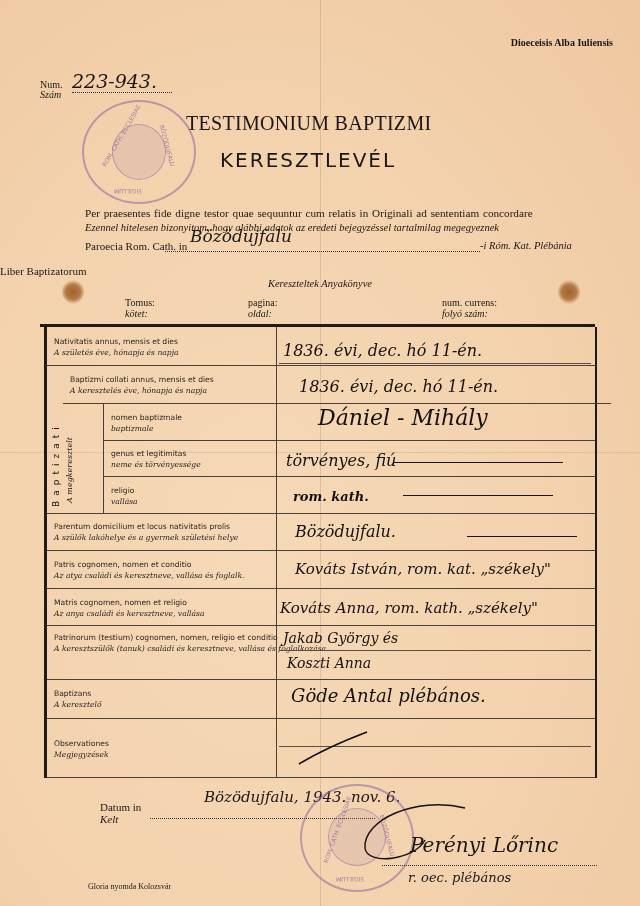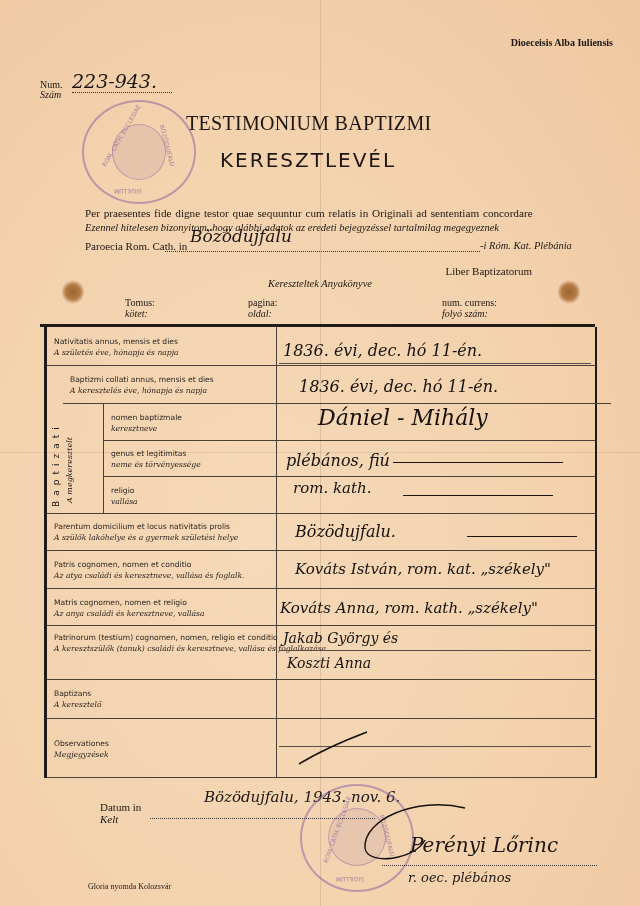--- a/index.html
+++ b/index.html
@@ -20,21 +20,21 @@
   .title2 { left:220px; top:148px; font-family:"DejaVu Sans", sans-serif; font-size:20px; letter-spacing:2px;text-align:right; }
   .stamp { position:absolute; border-radius:50%; border:2px solid rgba(140,100,160,0.55); }
   .stamp .inner { position:absolute; border-radius:50%; border:1.5px solid rgba(140,100,160,0.45); background:rgba(160,120,170,0.15); }
   .stamp-text { position:absolute; color:rgba(120,85,150,0.65); font-family:"DejaVu Sans", sans-serif; font-size:6px; }
   .decl1 { left:85px; top:207px; font-size:11.2px; word-spacing:1px; }
   .decl2 { left:85px; top:222px; font-size:10.5px; font-style:italic; }
   .paroecia-label { left:85px; top:240px; font-size:11px; }
   .paroecia-line { left:165px; top:235px; width:315px; border-bottom:1px dotted #333; height:16px; }
   .paroecia-value { left:190px; top:226px; font-family:"DejaVu Serif", serif; font-style:italic; font-size:17px; }
   .paroecia-suffix { left:480px; top:240px; font-size:10.5px; font-style:italic; }
-  .liber1 { left:0; width:532px; text-align:right; top:265px; font-size:11px; }
+  .liber1 { left:0; width:532px; text-align:left; top:265px; font-size:11px; }
   .liber2 { left:0; width:640px; text-align:center; top:278px; font-size:10.5px; font-style:italic; }
   .ref { font-size:10px; line-height:11px; }
   .ref .it { font-style:italic; }
   .table { position:absolute; left:44px; top:327px; width:548px; height:451px; border-left:3px solid #1f1b18; border-right:2px solid #1f1b18; }
   .table-top { position:absolute; left:40px; top:324px; width:555px; height:3px; background:#1f1b18; }
   .col-div { position:absolute; left:229px; top:0; width:1px; height:100%; background:#4a4038; }
   .row { position:absolute; left:0; width:100%; border-bottom:1px solid #4a4038; }
   .lbl { position:absolute; left:7px; font-family:"DejaVu Sans", sans-serif; font-size:7.6px; line-height:11px; color:#2a2420; }
   .lbl .it { font-style:italic; font-family:"DejaVu Serif", serif; }
   .hand { position:absolute; left:236px; font-family:"DejaVu Serif", serif; font-style:italic; font-size:16px; color:#15110e; white-space:nowrap; }
@@ -120,38 +120,38 @@
   </div>
 
   <div class="row" style="top:76px;height:110px;border-bottom:1px solid #4a4038;">
     <div class="sub-div" style="top:0;height:110px;left:56px;"></div>
     <div class="vert" style="left:4px;top:104px;font-size:9px;letter-spacing:5px;">Baptizati</div>
     <div class="vert" style="left:18px;top:100px;font-size:8px;font-style:italic;font-family:'DejaVu Serif',serif;">A megkeresztelt</div>
   </div>
   <div class="row" style="top:76px;height:37px;left:56px;width:calc(100% - 56px);">
     <div class="lbl" style="top:9px;left:8px;">
       <div>nomen baptizmale</div>
-      <div class="it">keresztneve</div>
+      <div class="it">baptizmale</div>
     </div>
     <div class="hand" style="top:2px;left:215px;font-size:22px;">Dániel - Mihály</div>
   </div>
   <div class="row" style="top:113px;height:36px;left:56px;width:calc(100% - 56px);">
     <div class="lbl" style="top:8px;left:8px;">
       <div>genus et legitimitas</div>
       <div class="it">neme és törvényessége</div>
     </div>
-    <div class="hand" style="top:11px;left:183px;">plébános, fiú</div>
+    <div class="hand" style="top:11px;left:183px;">törvényes, fiú</div>
     <div style="position:absolute;left:290px;top:22px;width:170px;border-bottom:1.5px solid #1a1512;"></div>
   </div>
   <div class="row" style="top:149px;height:37px;left:56px;width:calc(100% - 56px);border-bottom:none;">
     <div class="lbl" style="top:9px;left:8px;">
       <div>religio</div>
       <div class="it">vallása</div>
     </div>
-    <div class="hand" style="top:3px;left:190px;font-size:15px;">rom. kath.</div>
+    <div class="hand" style="top:13px;left:190px;font-size:13px;font-weight:bold;">rom. kath.</div>
     <div style="position:absolute;left:300px;top:19px;width:150px;border-bottom:1.5px solid #1a1512;"></div>
   </div>
 
   <div class="row" style="top:187px;height:36px;">
     <div class="lbl" style="top:7px;">
       <div>Parentum domicilium et locus nativitatis prolis</div>
       <div class="it">A szülők lakóhelye és a gyermek születési helye</div>
     </div>
     <div class="hand" style="top:8px;left:248px;">Bözödujfalu.</div>
     <div style="position:absolute;left:420px;top:22px;width:110px;border-bottom:1.2px solid #1a1512;"></div>
@@ -181,20 +181,21 @@
     <div class="ruled" style="top:25px;"></div>
     <div class="hand" style="top:5px;left:236px;font-size:14px;">Jakab György és</div>
     <div class="hand" style="top:30px;left:240px;font-size:14px;">Koszti Anna</div>
   </div>
 
   <div class="row" style="top:352px;height:39px;">
     <div class="lbl" style="top:9px;">
       <div>Baptizans</div>
       <div class="it">A keresztelő</div>
     </div>
+    <div class="hand" style="top:6px;left:244px;font-size:18px;">Göde Antal plébános.</div>
   </div>
 
   <div class="row" style="top:391px;height:59px;">
     <div class="lbl" style="top:20px;">
       <div>Observationes</div>
       <div class="it">Megjegyzések</div>
     </div>
     <div class="ruled" style="top:28px;"></div>
     <svg style="position:absolute;left:248px;top:10px;" width="80" height="40">
       <path d="M4 36 Q30 20 72 4" stroke="#15110e" stroke-width="1.6" fill="none"></path>

